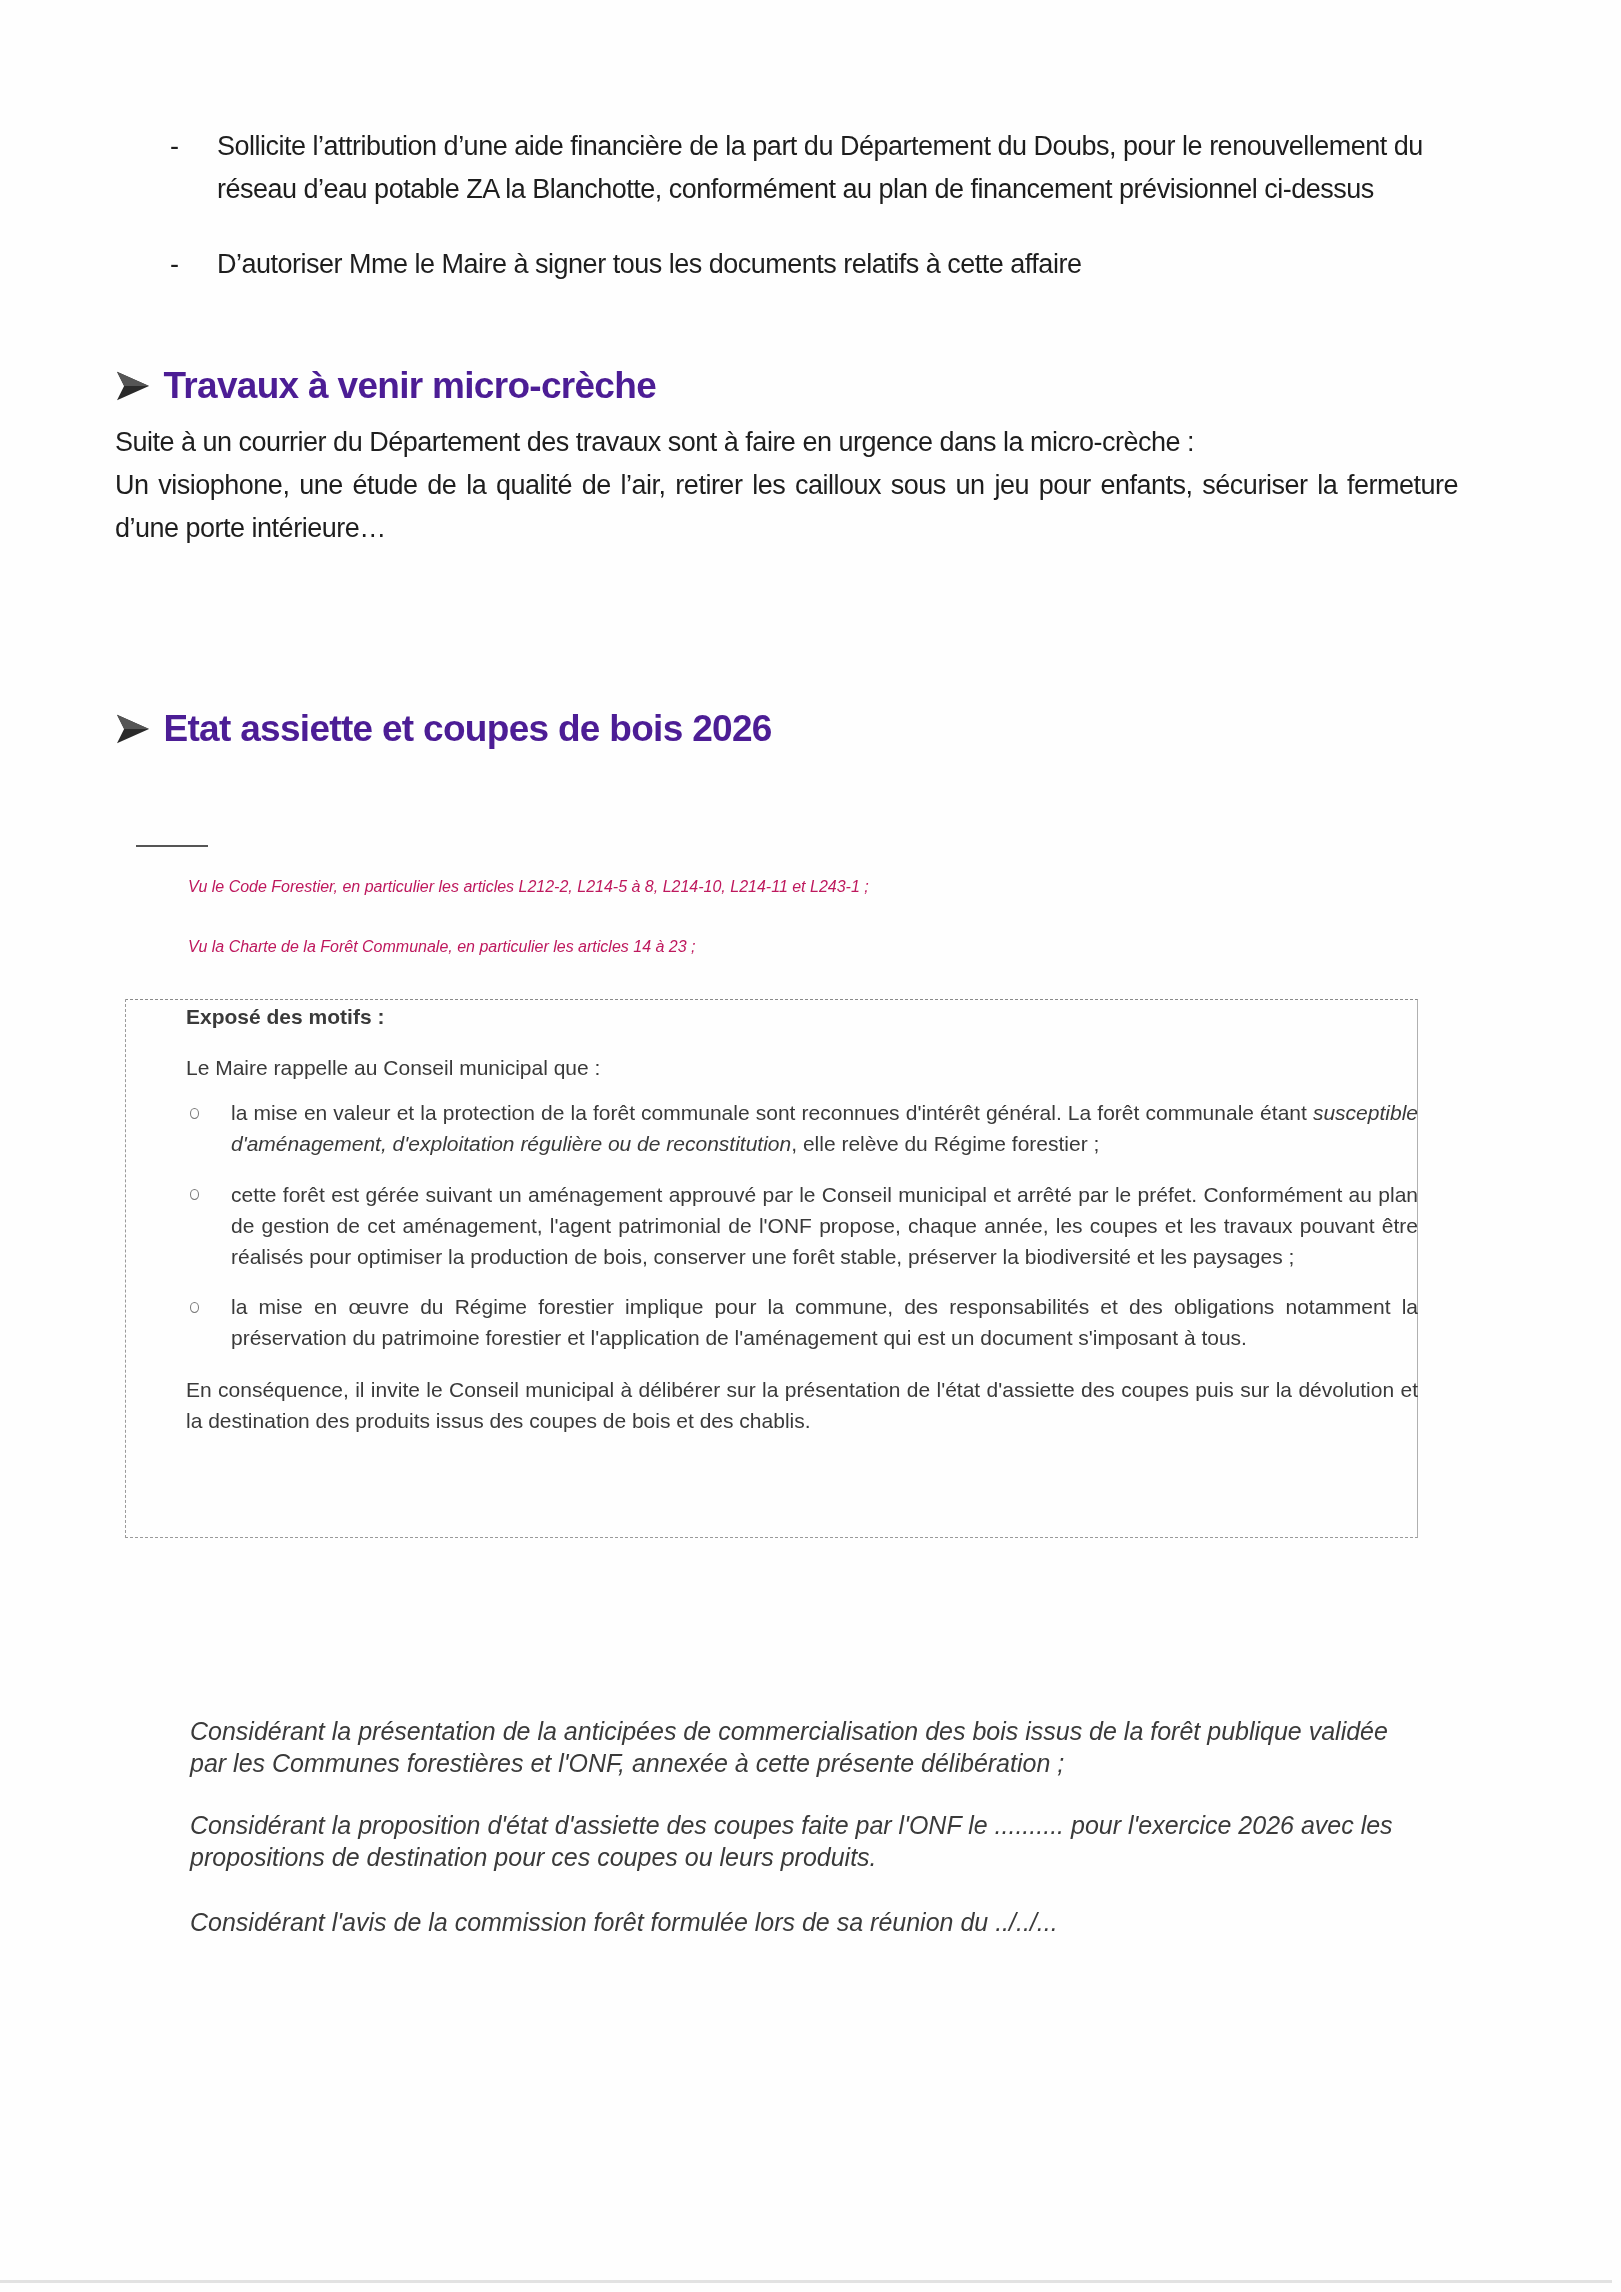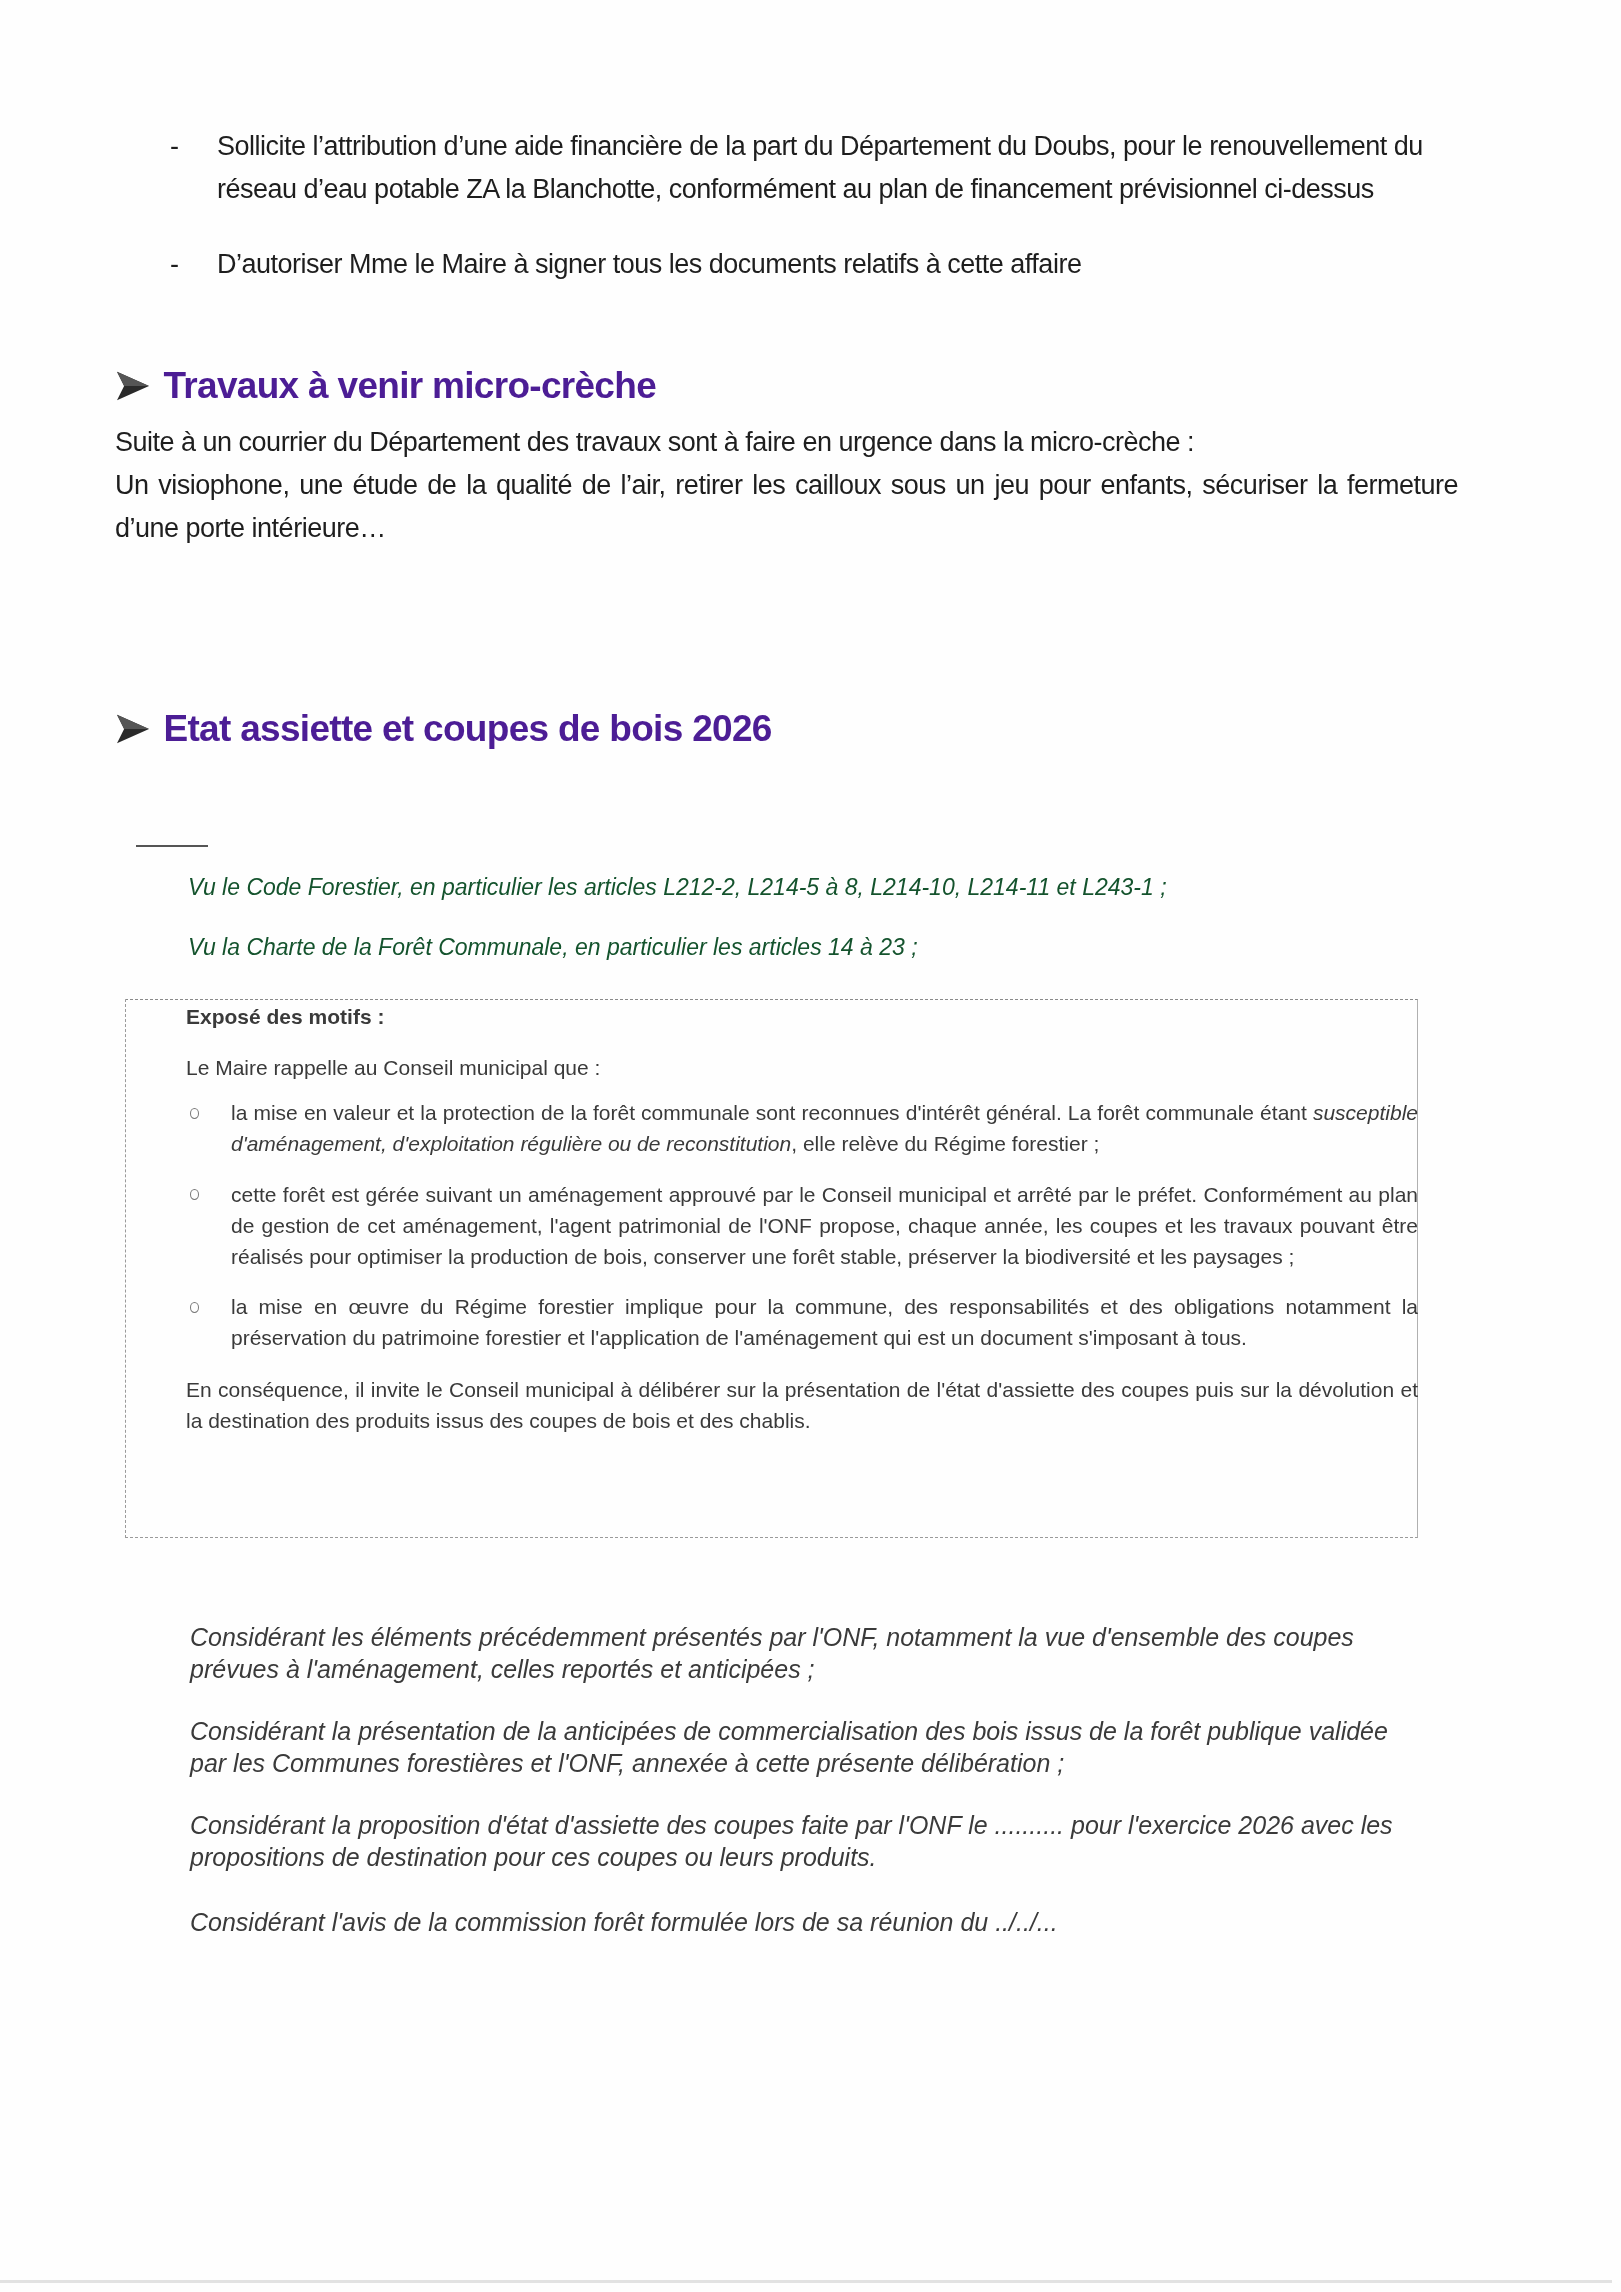--- a/index.html
+++ b/index.html
@@ -18,21 +18,21 @@
     .heading { position: absolute; left: 115px; font-size: 37px; font-weight: bold; color: #4c1d95; letter-spacing: -0.7px; }
     .heading .arrow { display: inline-block; width: 36px; margin-right: 12.5px; vertical-align: -3.6px; }
     .heading-1 { top: 365px; }
     .heading-2 { top: 708px; }
 
     .para-block { position: absolute; left: 115px; top: 421px; width: 1343px; font-size: 27px; line-height: 43px; }
     .para-block .justify { text-align: justify; text-align-last: left; }
 
     .short-rule { position: absolute; left: 136px; top: 845px; width: 72px; height: 1.8px; background: #555; }
 
-    .vu { position: absolute; left: 188px; font-size: 23px; font-style: italic; line-height: 32px; color: #14532d; }
+    .vu { position: absolute; left: 188px; font-size: 16px; font-style: italic; line-height: 32px; color: #be185d; }
     .vu-1 { top: 871px; }
     .vu-2 { top: 931px; }
 
     
     .motifs-box { position: absolute; left: 125px; top: 999px; width: 1291px; height: 537px;
       border: 0.9px dashed #9a9a9a; border-right: 1.8px solid #b0b0b0; border-top: 0.9px dashed #8a8a8a; }
     .motifs-inner { position: absolute; left: 61px; top: 1003px; width: 1232px; font-size: 21px; line-height: 31px; color: #3a3a3a; }
     .motifs-title { font-weight: bold; margin: 0 0 19.7px 0; }
     .motifs-intro { margin: 0 0 14.3px 0; }
     .bullet-item { position: relative; padding-left: 45px; margin-bottom: 19.7px; text-align: justify; text-align-last: left; }
@@ -106,20 +106,19 @@
       <span>cette forêt est gérée suivant un aménagement approuvé par le Conseil municipal et arrêté par le préfet. Conformément au plan de gestion de cet aménagement, l'agent patrimonial de l'ONF propose, chaque année, les coupes et les travaux pouvant être réalisés pour optimiser la production de bois, conserver une forêt stable, préserver la biodiversité et les paysages ;</span>
     </div>
     <div class="bullet-item">
       <span class="dot"></span>
       <span>la mise en œuvre du Régime forestier implique pour la commune, des responsabilités et des obligations notamment la préservation du patrimoine forestier et l'application de l'aménagement qui est un document s'imposant à tous.</span>
     </div>
 
     <div class="motifs-conclusion">En conséquence, il invite le Conseil municipal à délibérer sur la présentation de l'état d'assiette des coupes puis sur la dévolution et la destination des produits issus des coupes de bois et des chablis.</div>
   </div>
 
-  <div class="consid consid-2 arial">Considérant les éléments précédemment présentés par l'ONF, notamment la vue d'ensemble des coupes prévues à l'aménagement, celles reportés et anticipées ;</div>
   <div class="consid consid-3 arial">Considérant la présentation de la anticipées de commercialisation des bois issus de la forêt publique validée par les Communes forestières et l'ONF, annexée à cette présente délibération ;</div>
   <div class="consid consid-4 arial">Considérant la proposition d'état d'assiette des coupes faite par l'ONF le .......... pour l'exercice 2026 avec les propositions de destination pour ces coupes ou leurs produits.</div>
   <div class="consid consid-5 arial">Considérant l'avis de la commission forêt formulée lors de sa réunion du ../../...</div>
 
   <div class="bottom-rule"></div>
 </div>
 
 
 </body></html>

